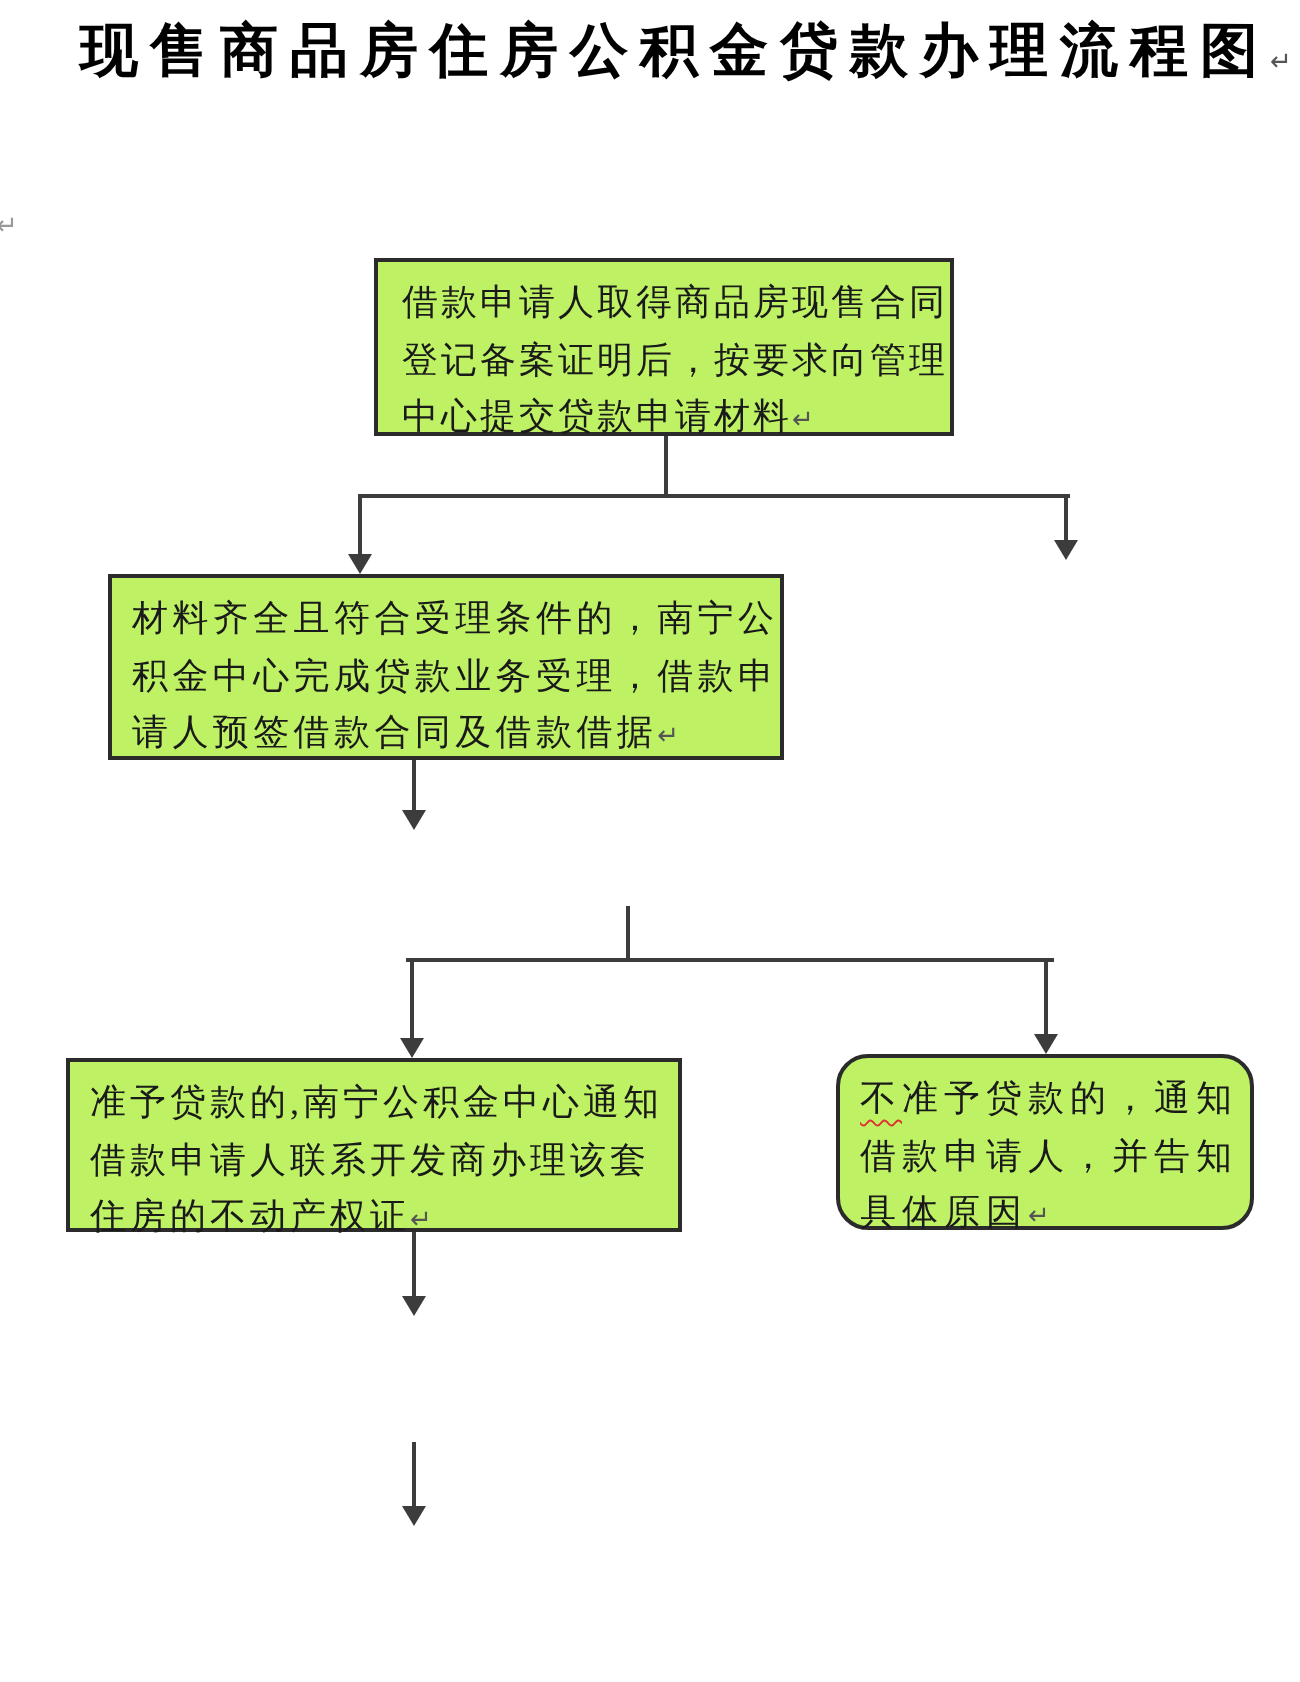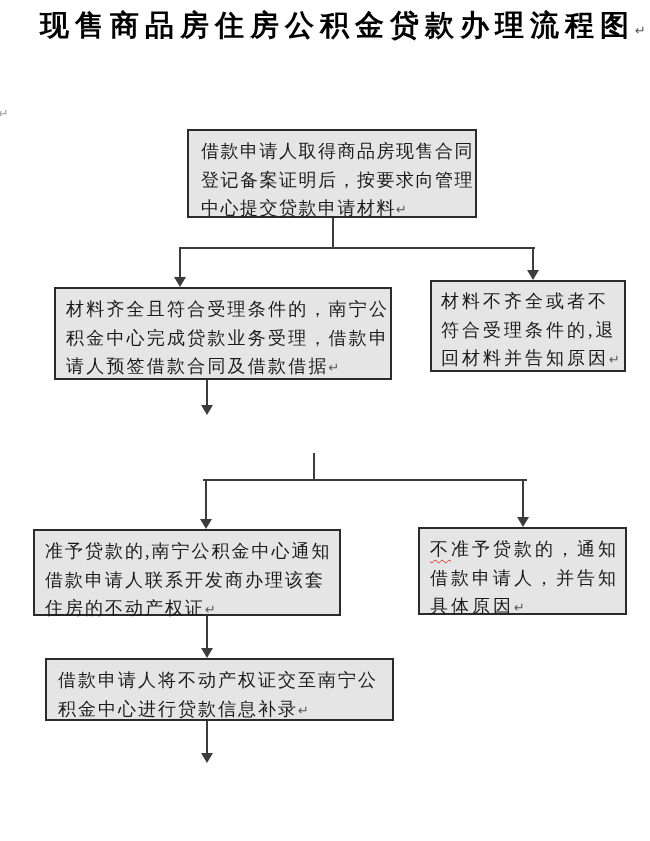--- a/index.html
+++ b/index.html
@@ -20,32 +20,32 @@
     font-weight: bold;
     letter-spacing: 6px;
     white-space: nowrap;
     color: #000;
   }
   .title .pmark { font-weight: normal; }
   .box {
     position: absolute;
     border: 2px solid var(--border, #2b2b2b);
     box-sizing: border-box;
-    background: #e5e5e5;
+    background: #bef264;
     font-size: 18px;
     line-height: 28.5px;
     white-space: pre;
     color: var(--text, #1a1a1a);
   }
   .b1  { left: 187px; top: 129px; width: 290px; height: 89px; padding: 6px 0 0 12px; letter-spacing: 1.5px; }
   .b2  { left: 26px;  top: 287px; width: 338px; height: 93px; padding: 6px 0 0 10px; letter-spacing: 2.2px; margin-left: 28px; }
   .b2r { left: 430px; top: 280px; width: 196px; height: 92px; padding: 5px 0 0 9px;  letter-spacing: 3px; }
   .b3  { left: 26px;  top: 415px; width: 448px; height: 38px; text-align: center; line-height: 34px; letter-spacing: 2px; }
   .b4  { left: 33px;  top: 529px; width: 308px; height: 87px; padding: 6px 0 0 10px; letter-spacing: 2px; }
-  .b4r { left: 418px; top: 527px; width: 209px; height: 88px; padding: 6px 0 0 10px; letter-spacing: 3px; }
+  .b4r { left: 418px; top: 527px; width: 209px; height: 88px; padding: 6px 0 0 10px; letter-spacing: 3px; border-radius: 16px; }
   .b5  { left: 45px;  top: 658px; width: 349px; height: 63px; padding: 6px 0 0 11px; letter-spacing: 2px; }
   .b6  { left: 38px;  top: 763px; width: 356px; height: 73px; padding: 7px 0 0 11px; letter-spacing: 1.8px; }
   .pmark {
     font-family: "DejaVu Sans", sans-serif;
     font-size: 13px;
     letter-spacing: 0;
     color: #555;
   }
   .stray {
     position: absolute;
@@ -89,23 +89,20 @@
   <div class="hl" style="left:179px; top:247px; width:356px;"></div>
   <div class="vl" style="left:179px; top:247px; height:32px;"></div>
   <div class="ah" style="left:174px; top:277px;"></div>
   <div class="vl" style="left:532px; top:247px; height:25px;"></div>
   <div class="ah" style="left:527px; top:270px;"></div>
 
   <div class="box b2"><span>材料齐全且符合受理条件的，南宁公
 积金中心完成贷款业务受理，借款申
 请人预签借款合同及借款借据</span><span class="pmark">↵</span></div>
 
-  <div class="box b2r"><span>材料不齐全或者不
-符合受理条件的,退
-回材料并告知原因</span><span class="pmark">↵</span></div>
 
   <div class="vl" style="left:206px; top:380px; height:27px;"></div>
   <div class="ah" style="left:201px; top:405px;"></div>
 
 
   <div class="vl" style="left:313px; top:453px; height:28px;"></div>
   <div class="hl" style="left:203px; top:479px; width:324px;"></div>
   <div class="vl" style="left:205px; top:479px; height:40px;"></div>
   <div class="ah" style="left:200px; top:519px;"></div>
   <div class="vl" style="left:522px; top:479px; height:39px;"></div>
@@ -115,20 +112,18 @@
 借款申请人联系开发商办理该套
 住房的不动产权证</span><span class="pmark">↵</span></div>
 
   <div class="box b4r"><span class="squiggle">不</span><span>准予贷款的，通知
 借款申请人，并告知
 具体原因</span><span class="pmark">↵</span></div>
 
   <div class="vl" style="left:206px; top:616px; height:33px;"></div>
   <div class="ah" style="left:201px; top:648px;"></div>
 
-  <div class="box b5"><span>借款申请人将不动产权证交至南宁公
-积金中心进行贷款信息补录</span><span class="pmark">↵</span></div>
 
   <div class="vl" style="left:206px; top:721px; height:33px;"></div>
   <div class="ah" style="left:201px; top:753px;"></div>
 
 
 </div>
 
 </body></html>

